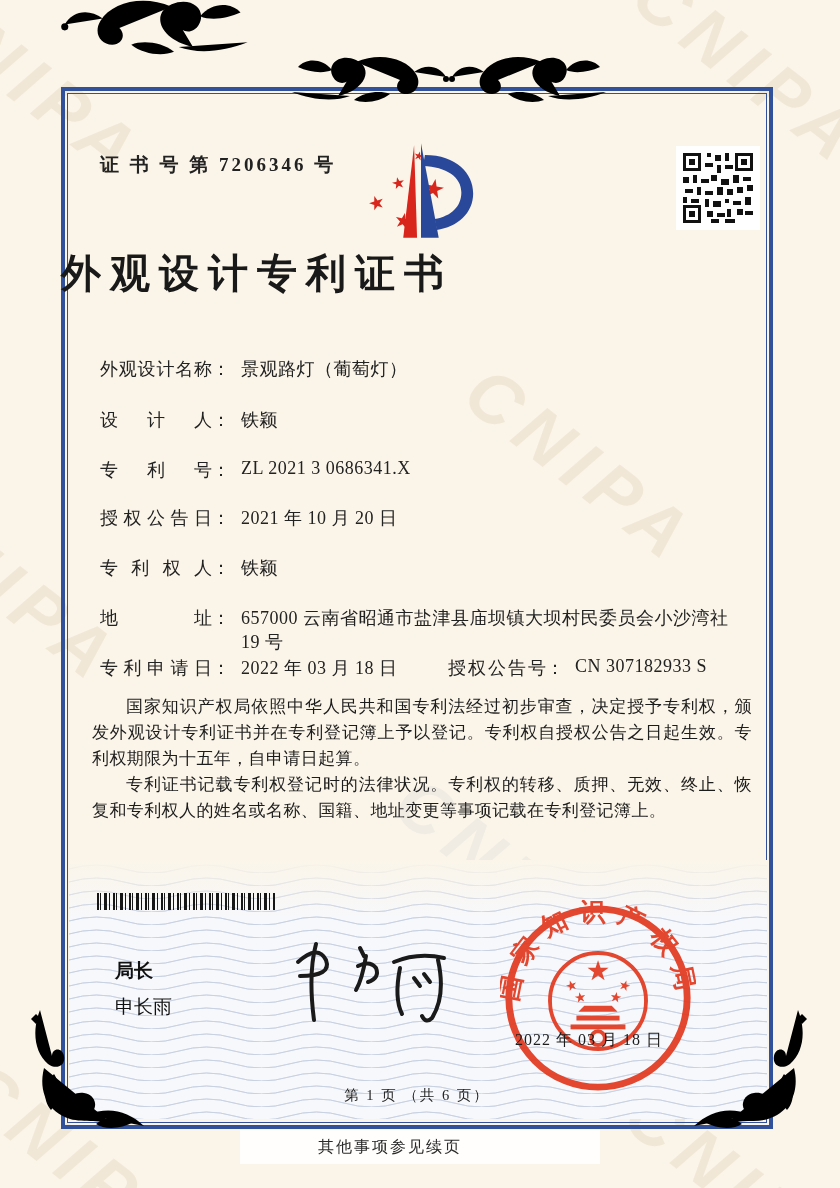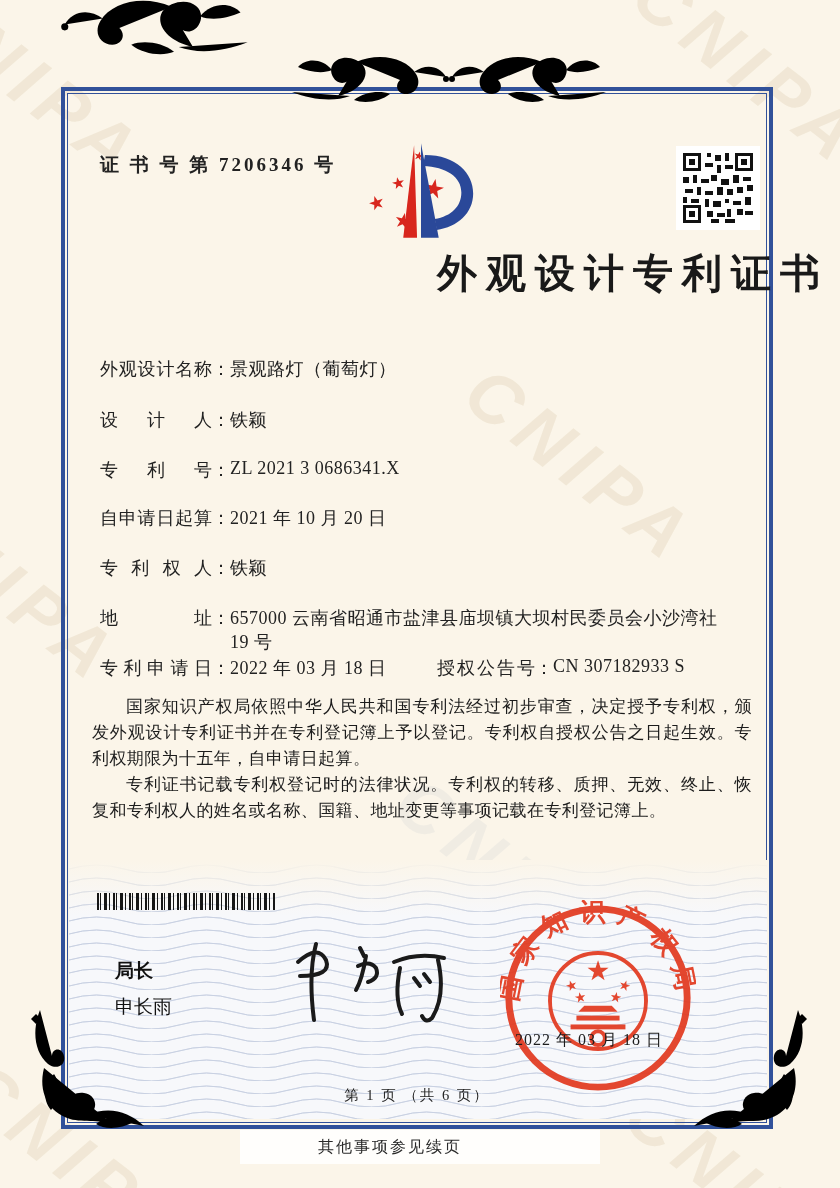--- a/index.html
+++ b/index.html
@@ -29,28 +29,28 @@
   
   .waves{position:absolute;left:69px;top:860px;width:698px;height:259px;z-index:2;}
   .wave-fade{position:absolute;left:69px;top:860px;width:698px;height:56px;
     background:linear-gradient(#fbf5e9,rgba(251,245,233,0));z-index:3;}
   
   .certno{position:absolute;left:100px;top:152px;font-size:19px;letter-spacing:3px;z-index:4;font-weight:bold;}
   .qr{position:absolute;left:676px;top:146px;width:84px;height:84px;background:#fff;
       padding:5px;box-sizing:border-box;z-index:4;}
   .logo{position:absolute;left:356px;top:133px;width:128px;height:114px;z-index:4;}
   .title{
-    position:absolute;left:61px;top:246px;width:768px;text-align:right;
+    position:absolute;left:61px;top:246px;width:768px;text-align:left;
     font-size:40px;font-weight:700;letter-spacing:9px;color:#191919;z-index:4;
   }
   
   .field{position:absolute;left:100px;font-size:18px;z-index:4;white-space:nowrap;}
   .flabel{display:inline-block;width:112px;text-align:justify;text-align-last:justify;vertical-align:top;}
   .fcolon{display:inline-block;vertical-align:top;}
-  .fvalue{display:inline-block;vertical-align:top;letter-spacing:.5px;}
+  .fvalue{display:inline-block;vertical-align:top;letter-spacing:.5px;margin-left:11px;}
   .fvalue.wrap{white-space:normal;width:500px;line-height:24px;}
   .pair2{display:inline-block;margin-left:46px;}
   .pair2 .flabel{width:98px;}
   
   .paras{
     position:absolute;left:92px;top:694px;width:660px;z-index:4;
     font-size:17px;line-height:26px;text-align:justify;letter-spacing:.4px;color:#1c1c1c;
   }
   .paras p{margin:0;text-indent:2em;}
   
@@ -216,21 +216,21 @@
 <div class="field" style="top:357px">
   <span class="flabel">外观设计名称</span><span class="fcolon">：</span><span class="fvalue">景观路灯（葡萄灯）</span>
 </div>
 <div class="field" style="top:408px">
   <span class="flabel">设计人</span><span class="fcolon">：</span><span class="fvalue">铁颖</span>
 </div>
 <div class="field" style="top:458px">
   <span class="flabel">专利号</span><span class="fcolon">：</span><span class="fvalue">ZL 2021 3 0686341.X</span>
 </div>
 <div class="field" style="top:506px">
-  <span class="flabel">自申请日起算</span><span class="fcolon">：</span><span class="fvalue">2021 年 10 月 20 日</span>
+  <span class="flabel">授权公告日</span><span class="fcolon">：</span><span class="fvalue">2021 年 10 月 20 日</span>
 </div>
 <div class="field" style="top:556px">
   <span class="flabel">专利权人</span><span class="fcolon">：</span><span class="fvalue">铁颖</span>
 </div>
 <div class="field" style="top:606px">
   <span class="flabel">地址</span><span class="fcolon">：</span><span class="fvalue wrap">657000 云南省昭通市盐津县庙坝镇大坝村民委员会小沙湾社 19 号</span>
 </div>
 <div class="field" style="top:656px">
   <span>
     <span class="flabel">专利申请日</span><span class="fcolon">：</span><span class="fvalue">2022 年 03 月 18 日</span>

